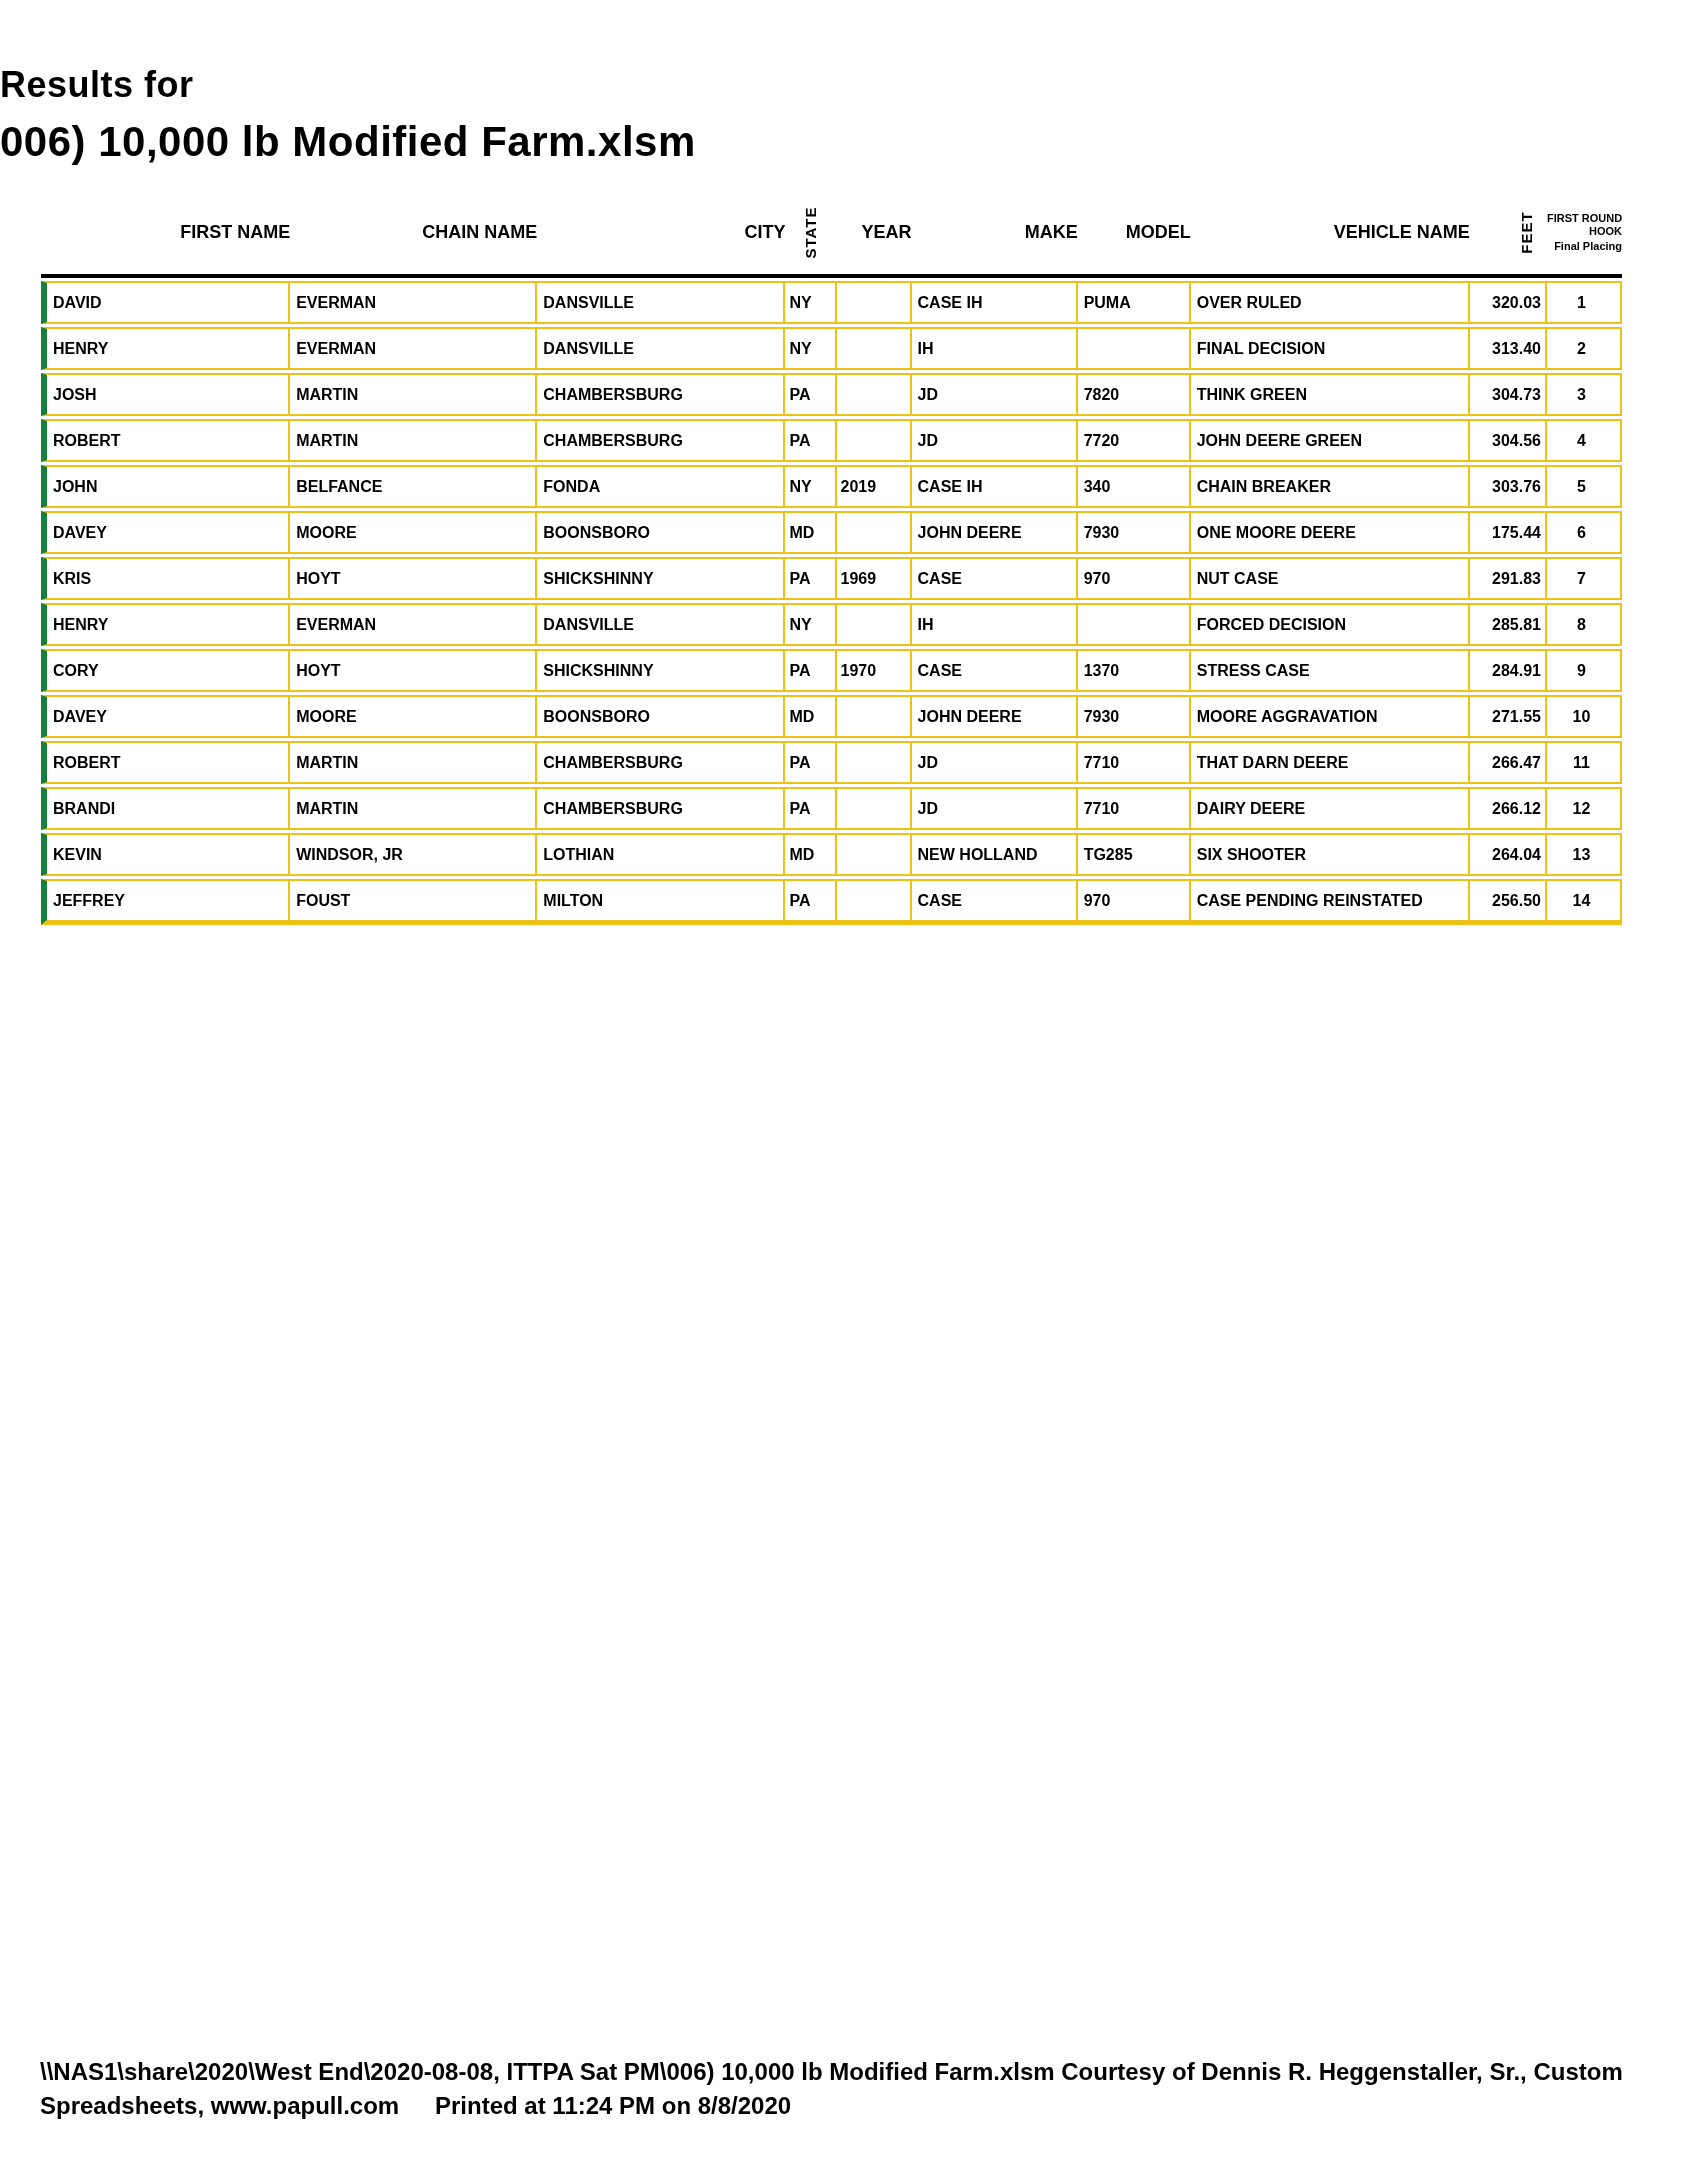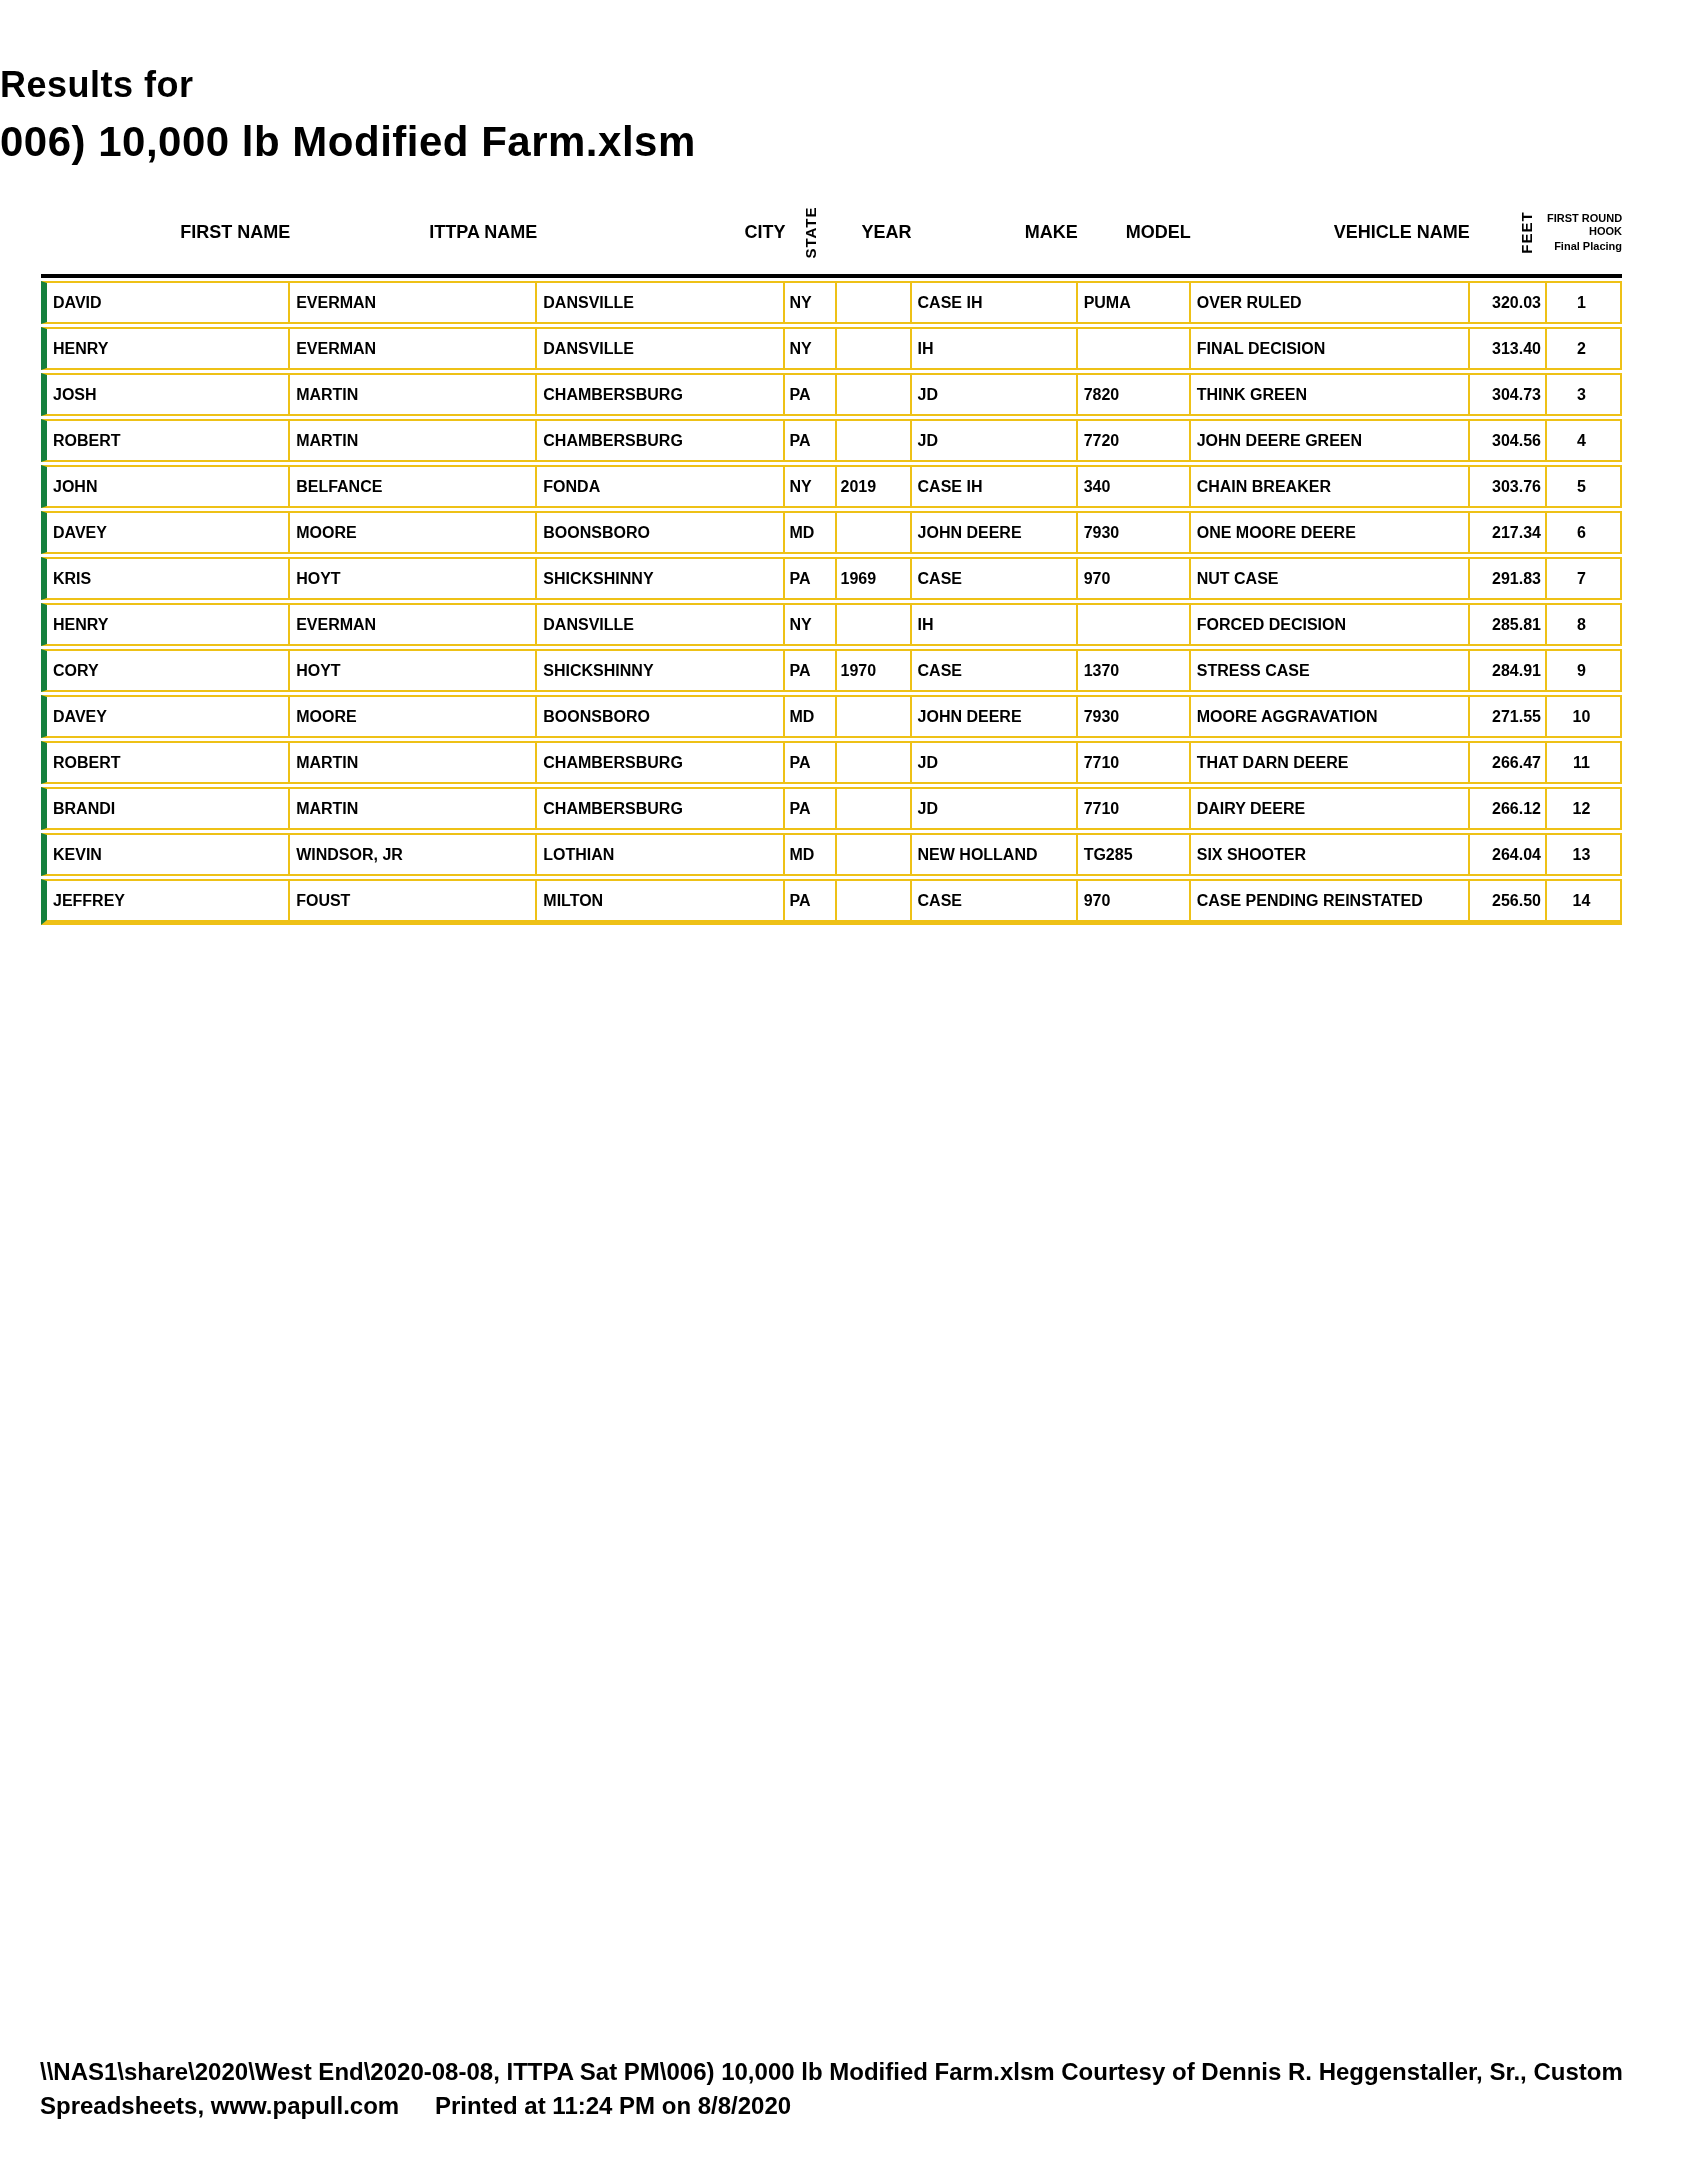--- a/index.html
+++ b/index.html
@@ -100,21 +100,21 @@
       <col style="width:75px">
       <col style="width:166px">
       <col style="width:113px">
       <col style="width:279px">
       <col style="width:77px">
       <col style="width:75px">
     </colgroup>
     <thead>
       <tr>
         <th>FIRST NAME</th>
-        <th>ITTPA NAME</th>
+        <th>CHAIN NAME</th>
         <th>CITY</th>
         <th><span class="rot">STATE</span></th>
         <th>YEAR</th>
         <th>MAKE</th>
         <th>MODEL</th>
         <th>VEHICLE NAME</th>
         <th><span class="rot">FEET</span></th>
         <th class="placing-head">
           <div>FIRST ROUND</div>
           <div>HOOK</div>
@@ -185,21 +185,21 @@
         </tr>
         <tr>
           <td class="col-first_name">DAVEY</td>
           <td class="col-last_name">MOORE</td>
           <td class="col-city">BOONSBORO</td>
           <td class="col-state">MD</td>
           <td class="col-year"></td>
           <td class="col-make">JOHN DEERE</td>
           <td class="col-model">7930</td>
           <td class="col-vehicle_name">ONE MOORE DEERE</td>
-          <td class="col-feet">217.34</td>
+          <td class="col-feet">175.44</td>
           <td class="col-placing">6</td>
         </tr>
         <tr>
           <td class="col-first_name">KRIS</td>
           <td class="col-last_name">HOYT</td>
           <td class="col-city">SHICKSHINNY</td>
           <td class="col-state">PA</td>
           <td class="col-year">1969</td>
           <td class="col-make">CASE</td>
           <td class="col-model">970</td>

